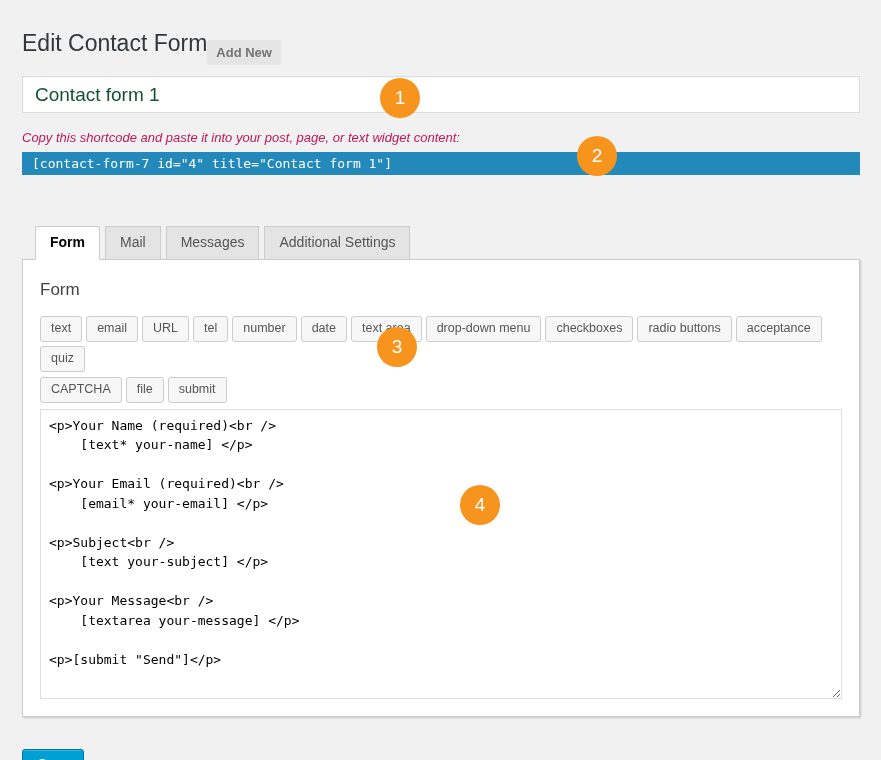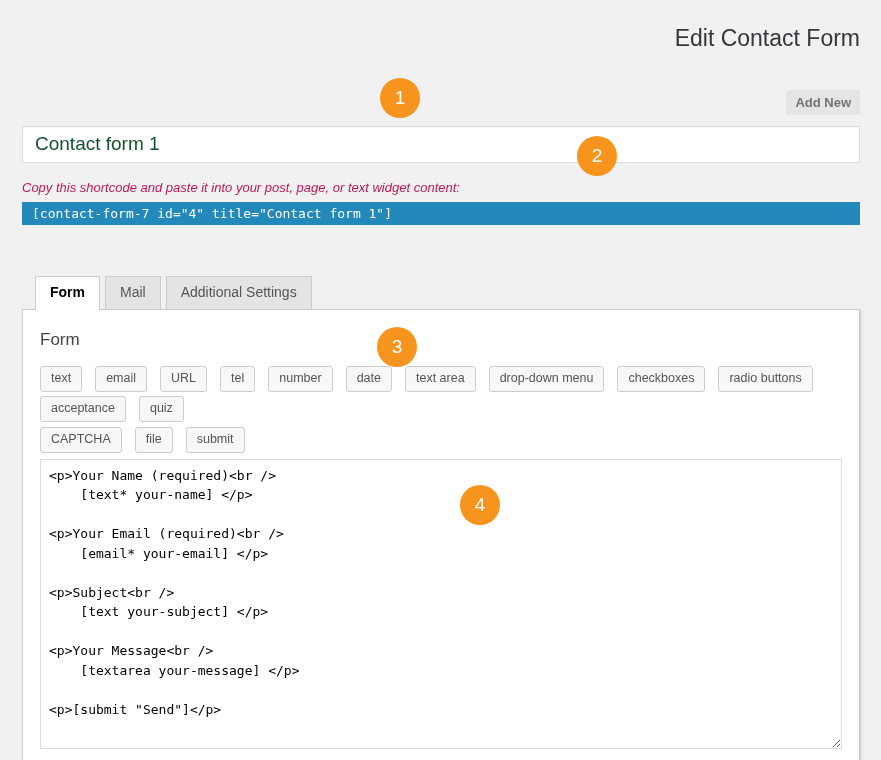--- a/index.html
+++ b/index.html
@@ -14,21 +14,21 @@
     width: 881px;
     height: 760px;
     overflow: hidden;
   }
   .content {
     margin: 0 21px 0 22px;
     padding-top: 24px;
   }
 
   
-  .page-header { display: flex; align-items: flex-end; gap: 20px; flex-direction: column; }
+  .page-header { display: flex; align-items: center; gap: 0; }
   .page-title {
     font-size: 23px;
     font-weight: 400;
     color: #32373c;
     margin: 0;
     line-height: 1.3;
   }
   .add-new-btn {
     display: inline-block;
     background: #e5e5e5;
@@ -119,21 +119,21 @@
   }
   .panel-heading {
     font-size: 17px;
     font-weight: 400;
     color: #444;
     margin: 0 0 16px 0;
   }
   .tag-row {
     display: flex;
     flex-wrap: wrap;
-    gap: 4px 13px;
+    gap: 4px 4px;
     margin-bottom: 5px;
   }
   .tag-btn {
     background: #f7f7f7;
     border: 1px solid #ccc;
     border-radius: 3px;
     padding: 4px 10px 5px;
     font-family: "Liberation Sans", sans-serif;
     font-size: 12.5px;
     color: #555;
@@ -211,20 +211,21 @@
 
     <input class="title-input" type="text" value="Contact form 1" style="">
 
     <p class="shortcode-hint">Copy this shortcode and paste it into your post, page, or text widget content:</p>
 
     <input class="shortcode-input" type="text" readonly="" value="[contact-form-7 id=&quot;4&quot; title=&quot;Contact form 1&quot;]" style="">
 
     <div class="tabs">
       <a class="tab active">Form</a>
       <a class="tab">Mail</a>
+      <a class="tab">Messages</a>
       <a class="tab">Additional Settings</a>
     </div>
 
     <div class="panel">
       <h2 class="panel-heading">Form</h2>
 
       <div class="tag-row">
         <button class="tag-btn">text</button>
         <button class="tag-btn">email</button>
         <button class="tag-btn">URL</button>

